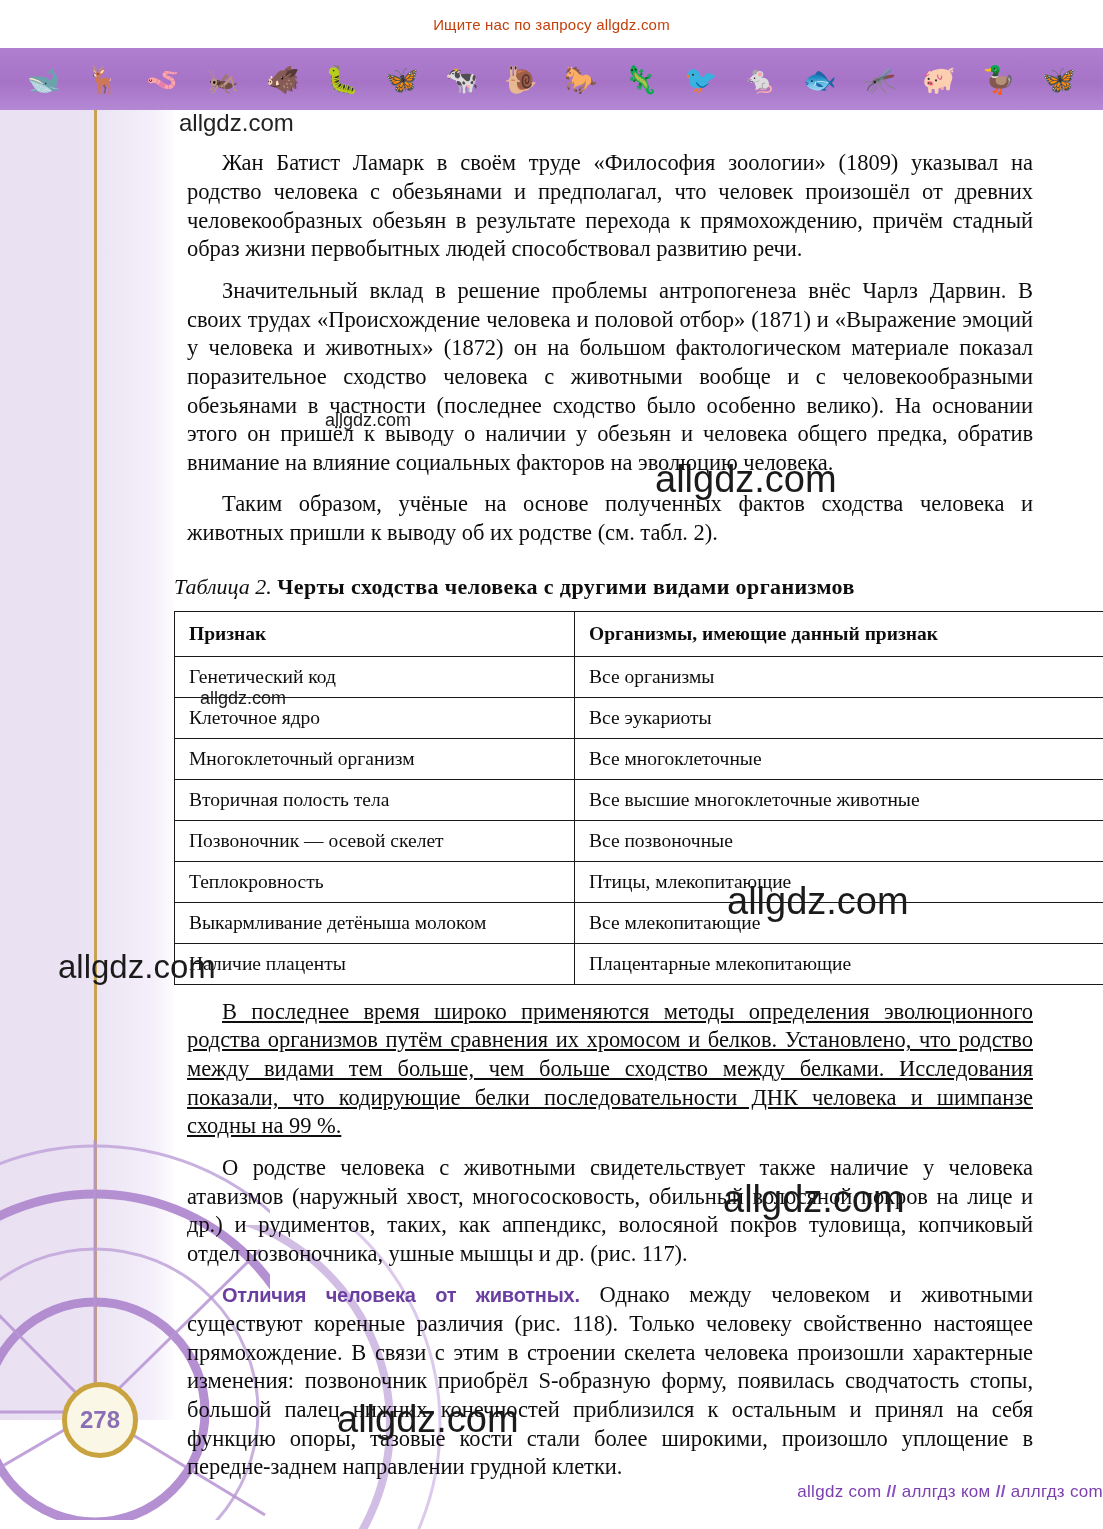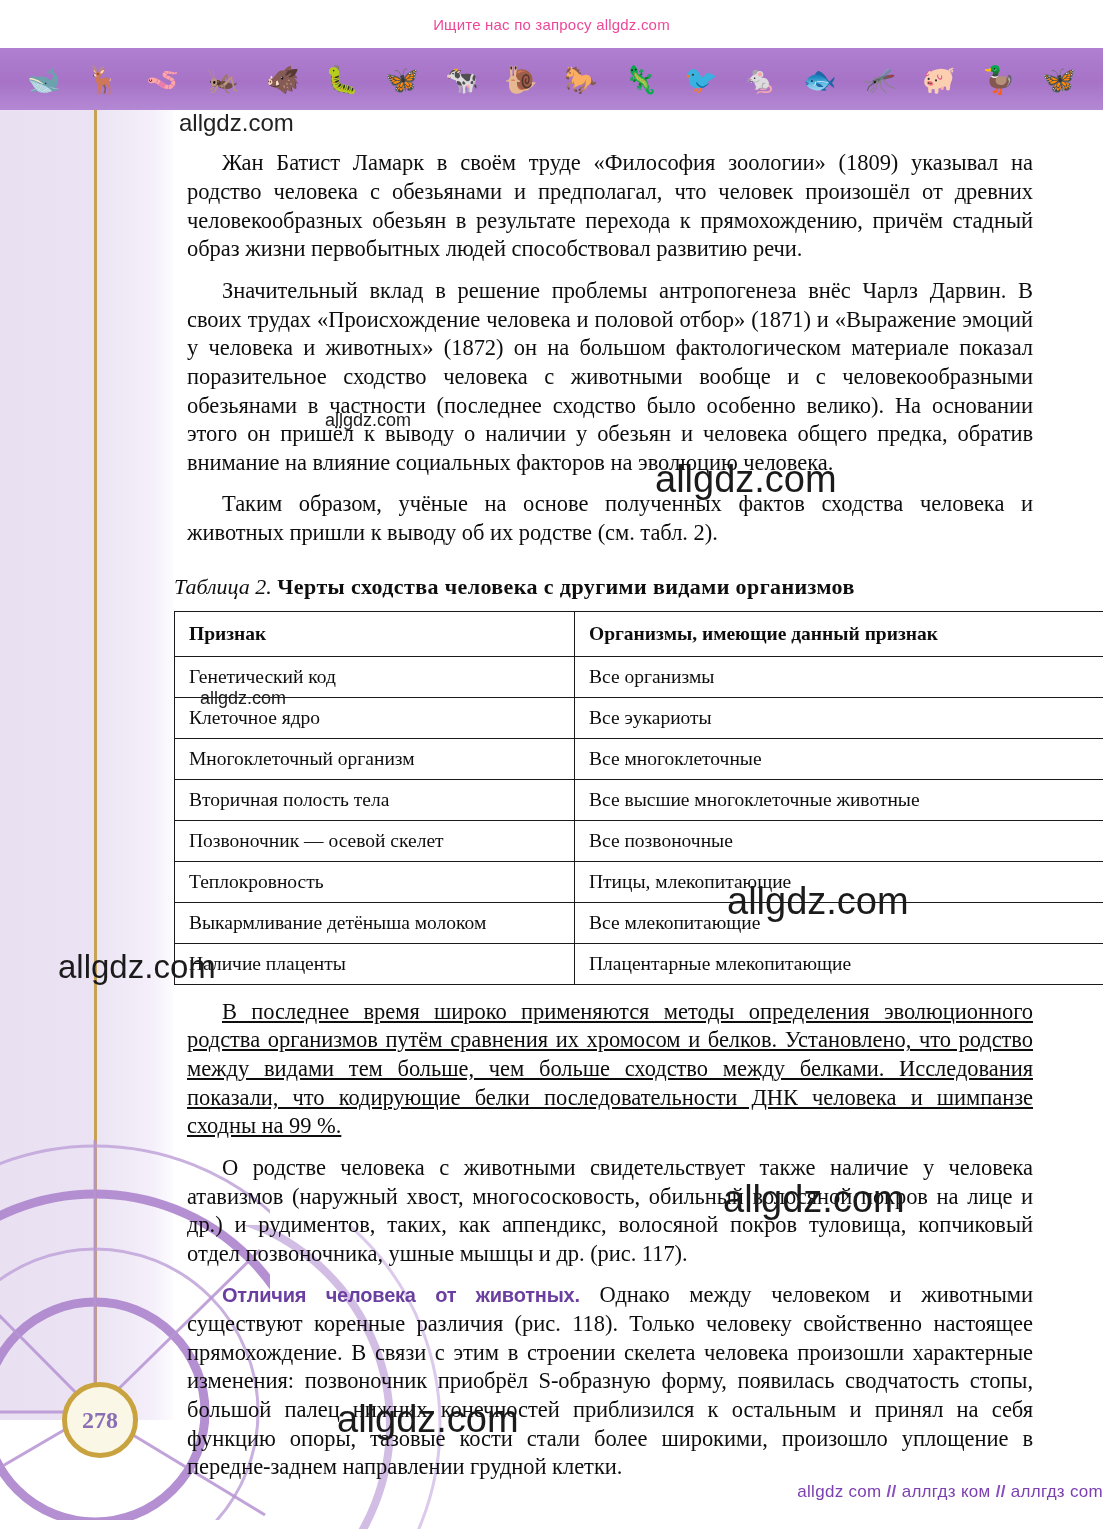--- a/index.html
+++ b/index.html
@@ -25,21 +25,21 @@
     width: 1103px;
     height: 48px;
     background: #ffffff;
     display: flex;
     align-items: center;
     justify-content: center;
   }
   .promo-text {
     font-family: "Liberation Sans", sans-serif;
     font-size: 15px;
-    color: #ec4899;
+    color: #c2410c;
     letter-spacing: 0.2px;
   }
 
   
   .animal-band {
     position: absolute;
     top: 48px; left: 0;
     width: 1103px;
     height: 62px;
     background: linear-gradient(180deg,#b07fd0 0%, #a673c6 55%, #b488d4 100%);
@@ -101,21 +101,21 @@
     width: 66px; height: 66px;
     border-radius: 50%;
     background: #fbf7e6;
     border: 5px solid #c9a33f;
     display: flex;
     align-items: center;
     justify-content: center;
     z-index: 6;
   }
   .page-badge span {
-    font-family: Liberation Serif, serif;
+    font-family: Liberation Sans, sans-serif;
     font-weight: bold;
     font-size: 24px;
     color: #8a6fb5;
   }
 
   
   .col {
     position: absolute;
     left: 174px;
     top: 0;

